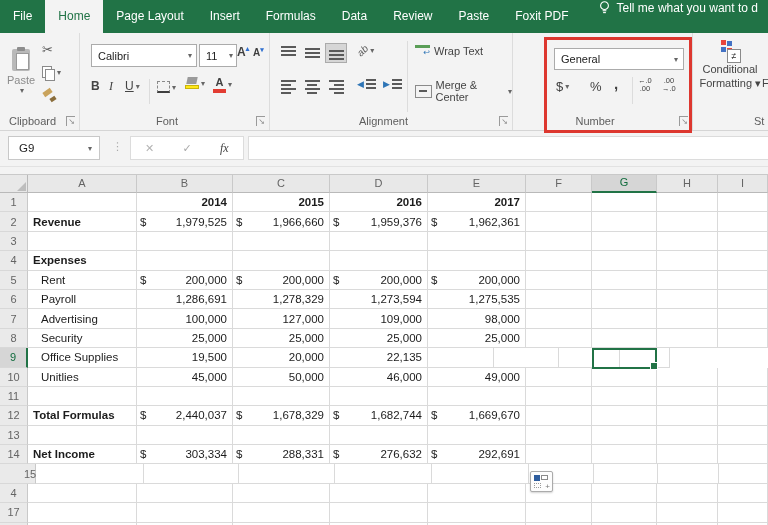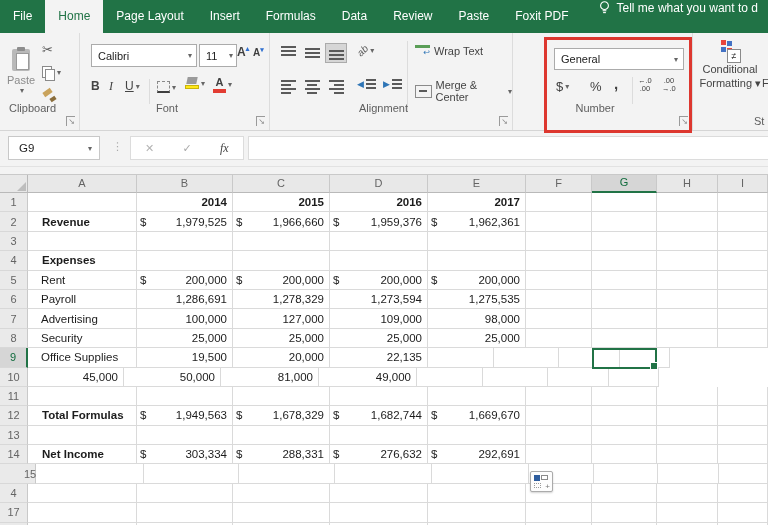--- a/index.html
+++ b/index.html
@@ -9,21 +9,21 @@
   
   #tabbar{height:33px;background:#217346;display:flex;align-items:flex-start;}
   .tab{padding:0 13px;line-height:33px;font-size:12px;color:#fff;white-space:nowrap;cursor:default;}
   .tab.active{background:#f3f3f3;color:#217346;}
   .tellme{margin-left:16px;display:flex;align-items:center;gap:6px;color:#fff;font-size:12px;white-space:nowrap;}
   .bulb{width:13px;height:15px;flex:0 0 auto;}
 
   
   #ribbon{position:relative;height:97px;background:#f3f3f3;border-bottom:1px solid #d5d5d5;font-size:11px;color:#444;}
   .grp{position:absolute;top:0;bottom:0;border-right:1px solid #dcdcdc;}
-  .grp-label{position:absolute;bottom:16px;left:0;right:14px;text-align:center;font-size:11px;color:#5e5e5e;}
+  .grp-label{position:absolute;bottom:3px;left:0;right:14px;text-align:center;font-size:11px;color:#5e5e5e;}
   .launcher{position:absolute;bottom:4px;right:4px;font-size:8px;color:#8a8a8a;line-height:1;border-top:1px solid #9a9a9a;border-left:1px solid #9a9a9a;padding:1px 0 0 1px;}
   .dd{font-size:8px;color:#666;margin-left:2px;}
   .rbtn{position:absolute;display:flex;align-items:center;justify-content:center;}
 
   
   #g-clip{left:0;width:79px;}
   .paste{left:4px;top:6px;width:34px;height:66px;flex-direction:column;color:#8c8c8c;}
   .clipb{position:relative;width:18px;height:22px;background:#b9b9b9;border-radius:2px;margin-bottom:3px;}
   .clipb .pg{position:absolute;left:4px;top:4px;width:11px;height:15px;background:#fff;border:1px solid #9a9a9a;}
   .clipb .tab2{position:absolute;left:5px;top:-2px;width:8px;height:4px;background:#8d8d8d;border-radius:1px;}
@@ -114,21 +114,21 @@
   #grid{position:relative;width:768px;height:353px;background:#fff;overflow:hidden;font-size:11.5px;}
   .hdr-row{display:flex;height:18px;}
   .corner{position:relative;background:#e8e8e8;border-right:1px solid #b9b9b9;border-bottom:1px solid #b9b9b9;box-sizing:border-box;}
   .corner s{position:absolute;right:1px;bottom:1px;width:0;height:0;border-left:9px solid transparent;border-bottom:9px solid #bdbdbd;}
   .ch{background:#e8e8e8;border-right:1px solid #c9c9c9;border-bottom:1px solid #b9b9b9;color:#646464;text-align:center;line-height:17px;font-size:11px;box-sizing:border-box;}
   .ch.sel{background:#d6d6d6;color:#0f6b3c;border-bottom:2px solid #217346;line-height:15px;}
   .g-row{display:flex;height:19.4px;}
   .rh{background:#eaeaea;border-right:1px solid #c9c9c9;border-bottom:1px solid #d8d8d8;color:#646464;font-size:11px;display:flex;align-items:center;justify-content:center;box-sizing:border-box;}
   .rh.sel{background:#d6d6d6;color:#0f6b3c;border-right:2px solid #217346;}
   .cell{border-right:1px solid #dadada;border-bottom:1px solid #dadada;display:flex;align-items:center;padding:0 3px;color:#1c1c1c;box-sizing:border-box;overflow:hidden;white-space:nowrap;}
-  .cell.a{padding-left:14px;}
+  .cell.a{padding-left:5px;}
   .cell.ind{padding-left:13px;}
   .cell.b{font-weight:bold;}
   .cell.num{justify-content:space-between;padding-right:5px;}
   .sel-box{position:absolute;border:2px solid #217346;box-sizing:border-box;z-index:5;}
   .fill-handle{position:absolute;right:-3px;bottom:-3px;width:6px;height:6px;background:#217346;border:1px solid #fff;}
   .smart-tag{position:absolute;left:530px;top:296px;width:21px;height:19px;background:#fdfdfd;border:1px solid #ababab;border-radius:2px;z-index:6;box-shadow:0 1px 2px rgba(0,0,0,.18);}
   .st-a{position:absolute;left:3px;top:3px;width:6px;height:6px;background:#2e5d9e;}
   .st-b{position:absolute;left:10px;top:3px;width:7px;height:5px;border:1px solid #8a8a8a;background:#fff;box-sizing:border-box;}
   .st-c{position:absolute;left:3px;top:11px;width:7px;height:5px;border:1px dotted #9a9a9a;box-sizing:border-box;}
   .st-plus{position:absolute;right:2px;bottom:0;font-size:8px;color:#777;line-height:1;}
@@ -591,31 +591,32 @@
           <span></span>
           <span>22,135</span>
         </div>
         <div class="cell" style="width: 66px;"></div>
         <div class="cell" style="width: 65px;"></div>
         <div class="cell" style="width: 61px;"></div>
         <div class="cell" style="width: 50px;"></div>
       </div>
       <div class="g-row">
         <div class="rh" style="width: 28px;">10</div>
+        <div class="cell a ind" style="width: 109px;">Unitlies</div>
         <div class="cell num" style="width: 96px;">
           <span></span>
           <span>45,000</span>
         </div>
         <div class="cell num" style="width: 97px;">
           <span></span>
           <span>50,000</span>
         </div>
         <div class="cell num" style="width: 98px;">
           <span></span>
-          <span>81,000</span>
+          <span>46,000</span>
         </div>
         <div class="cell num" style="width: 98px;">
           <span></span>
           <span>49,000</span>
         </div>
         <div class="cell" style="width: 66px;"></div>
         <div class="cell" style="width: 65px;"></div>
         <div class="cell" style="width: 61px;"></div>
         <div class="cell" style="width: 50px;"></div>
       </div>
@@ -629,21 +630,21 @@
         <div class="cell" style="width: 66px;"></div>
         <div class="cell" style="width: 65px;"></div>
         <div class="cell" style="width: 61px;"></div>
         <div class="cell" style="width: 50px;"></div>
       </div>
       <div class="g-row">
         <div class="rh" style="width: 28px;">12</div>
         <div class="cell a b" style="width: 109px;">Total Formulas</div>
         <div class="cell num" style="width: 96px;">
           <span>$</span>
-          <span>1,949,563</span>
+          <span>2,440,037</span>
         </div>
         <div class="cell num" style="width: 97px;">
           <span>$</span>
           <span>1,678,329</span>
         </div>
         <div class="cell num" style="width: 98px;">
           <span>$</span>
           <span>1,682,744</span>
         </div>
         <div class="cell num" style="width: 98px;">

